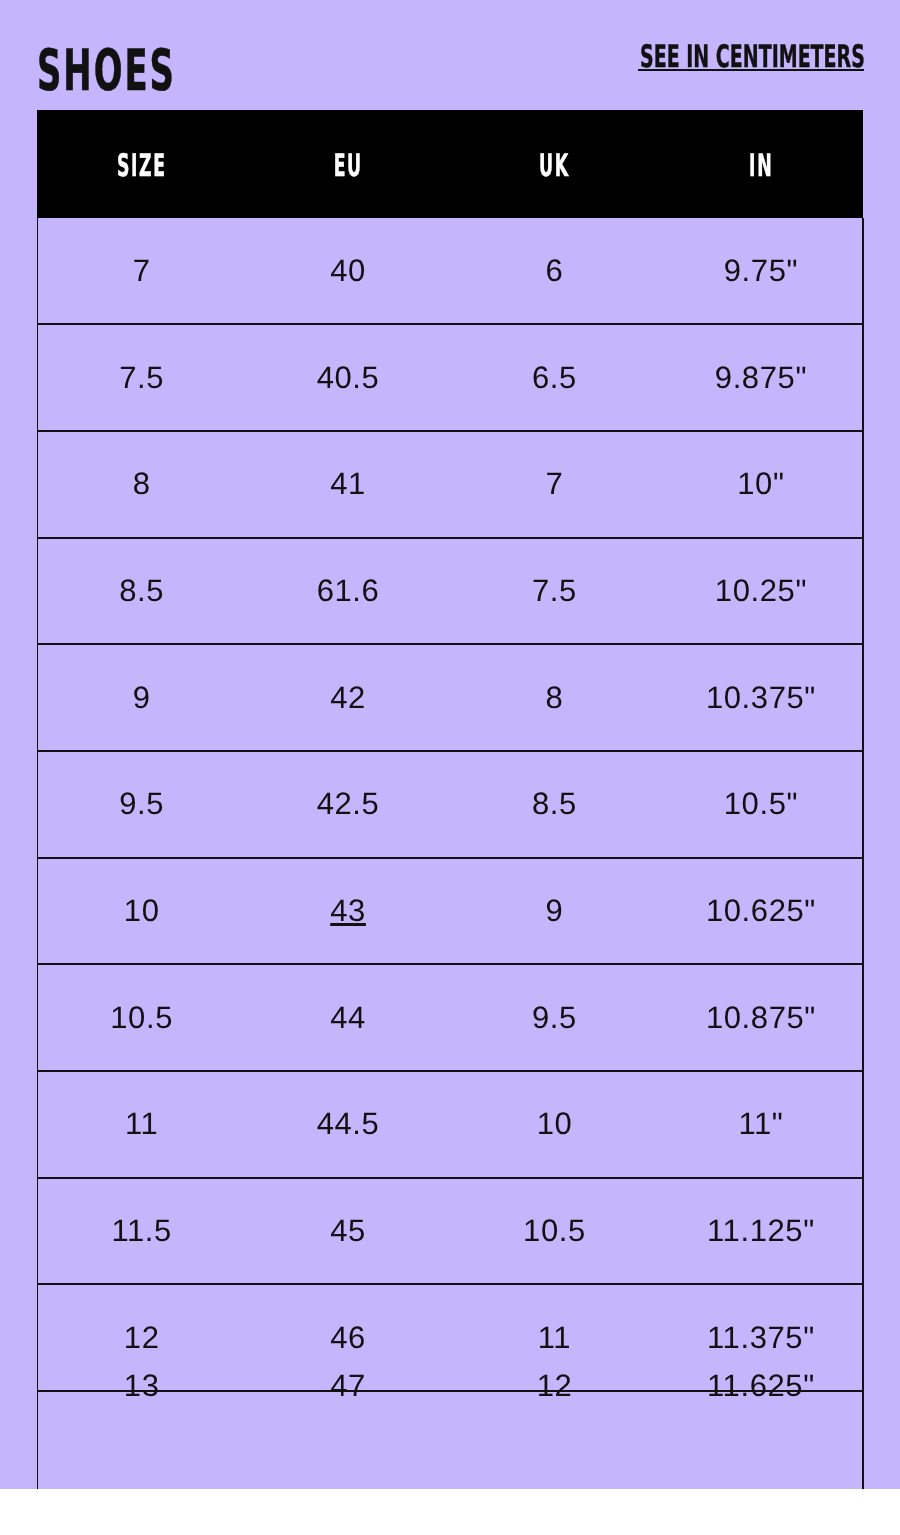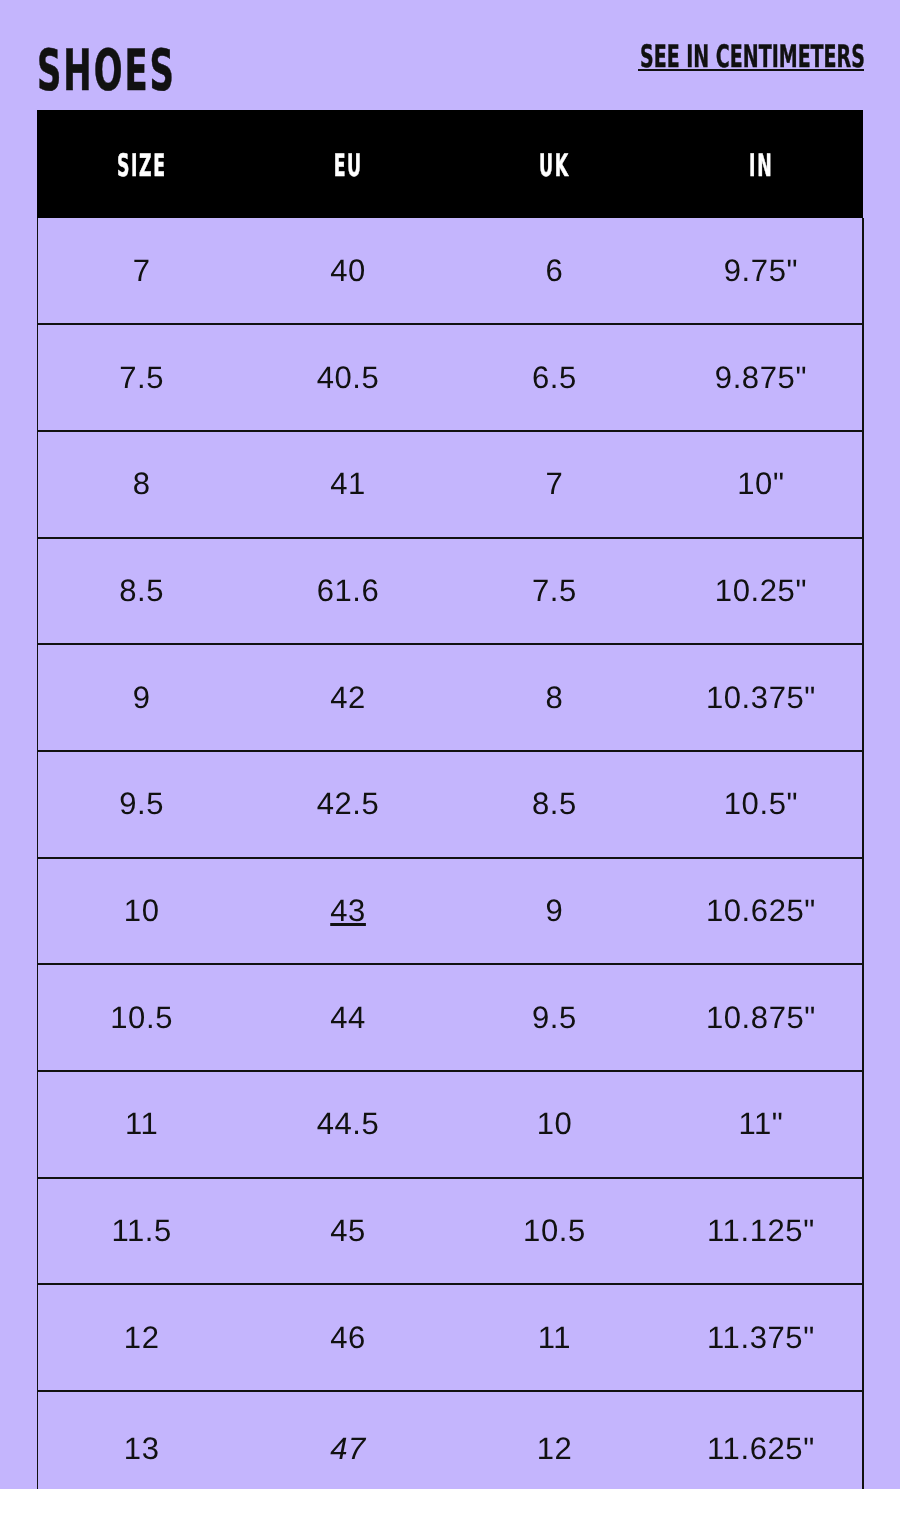--- a/index.html
+++ b/index.html
@@ -252,22 +252,22 @@
           <div class="cell" style="left: 75%; width: 25%;">11.125"</div>
           <div class="sep"></div>
         </div>
         <div class="trow" style="top: 1066.67px; height: 106.667px;">
           <div class="cell" style="left: 0%; width: 25%;">12</div>
           <div class="cell" style="left: 25%; width: 25%;">46</div>
           <div class="cell" style="left: 50%; width: 25%;">11</div>
           <div class="cell" style="left: 75%; width: 25%;">11.375"</div>
           <div class="sep"></div>
         </div>
-        <div class="trow" style="top: 1178px; height: 106.667px; border-radius: 23px;">
+        <div class="trow" style="top: 1115px; height: 106.667px; border-radius: 23px;">
           <div class="cell" style="left: 0%; width: 25%;">13</div>
-          <div class="cell" style="left: 25%; width: 25%; font-style: italic;">47</div>
+          <div class="cell" style="left: 25%; width: 25%;">47</div>
           <div class="cell" style="left: 50%; width: 25%;">12</div>
           <div class="cell" style="left: 75%; width: 25%;">11.625"</div>
         </div>
       </div>
   </div>
 
 </div>
 
 </body></html>

